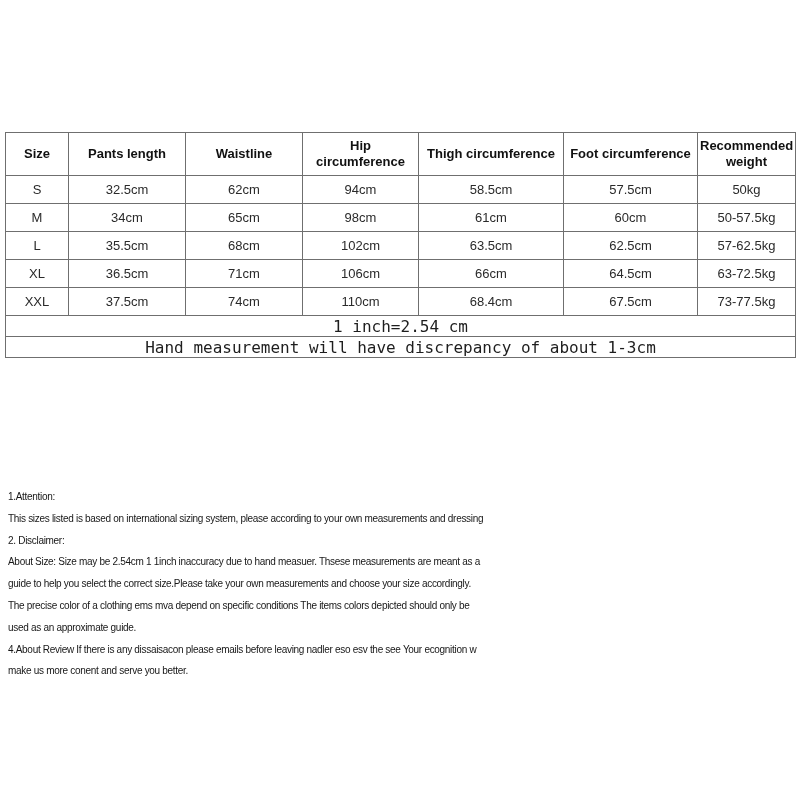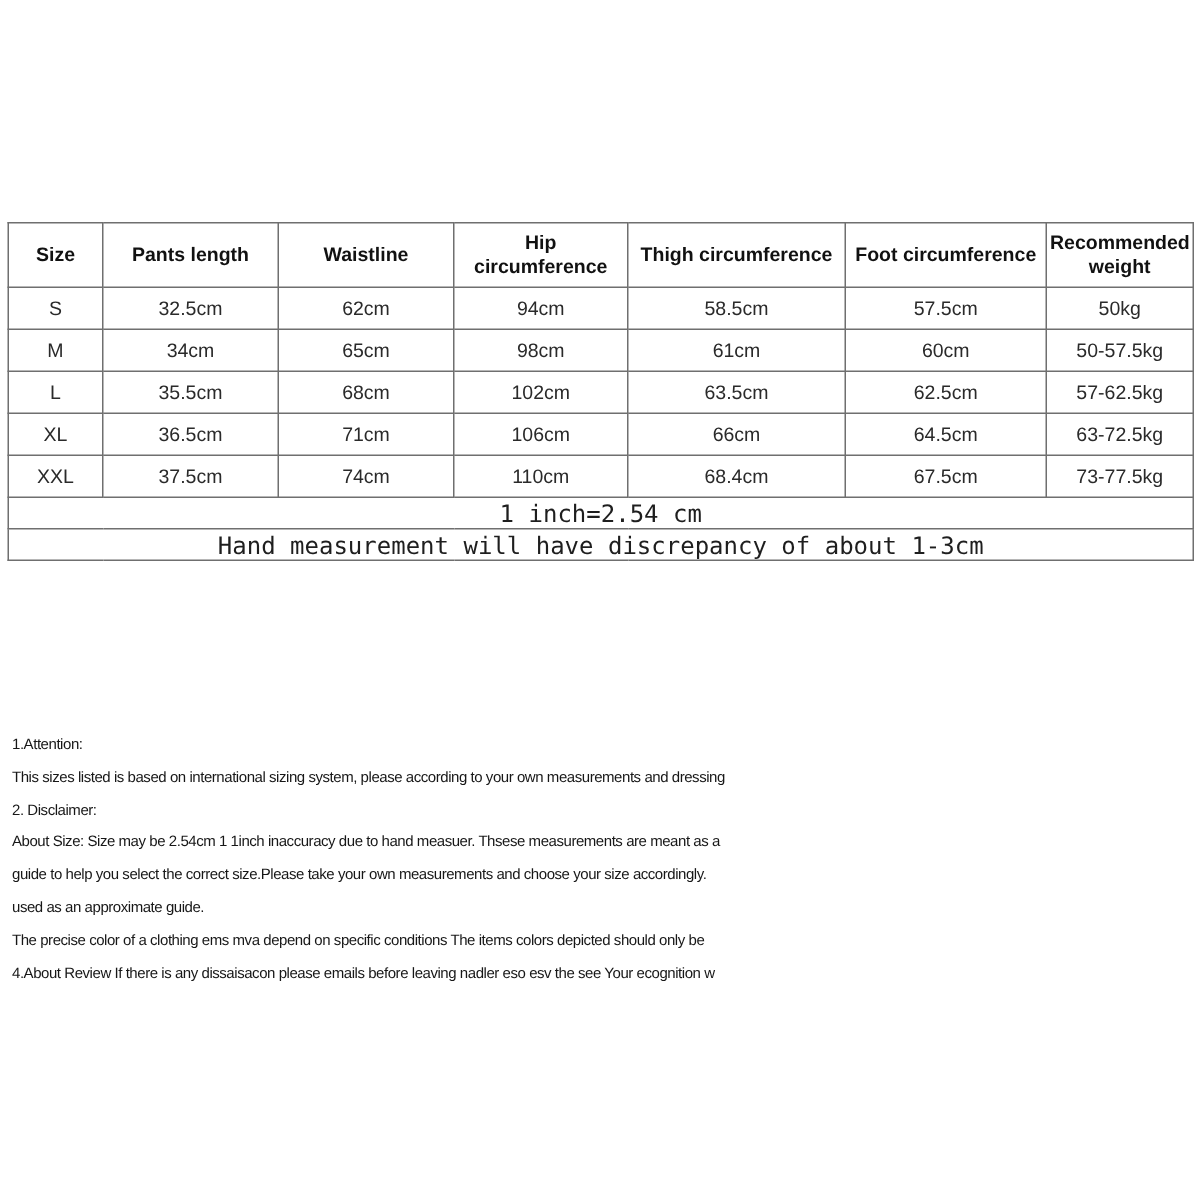--- a/index.html
+++ b/index.html
@@ -13,21 +13,21 @@
     height: 800px;
     overflow: hidden;
     font-family: "Liberation Sans", sans-serif;
     color: #1c1c1c;
   }
 
   
   .size-table {
     position: absolute;
     left: 5px;
-    top: 148px;
+    top: 132px;
     width: 790px;
     border-collapse: collapse;
     table-layout: fixed;
     border-radius: 30px;
   }
   .size-table th,
   .size-table td {
     border: 1px solid #6f6f6f;
     text-align: center;
     vertical-align: middle;
@@ -148,16 +148,17 @@
       </tr>
     </tbody>
 </table>
 
 <div class="notes" id="notes">
     <div class="note-line">1.Attention:</div>
     <div class="note-line">This sizes listed is based on international sizing system, please according to your own measurements and dressing</div>
     <div class="note-line">2. Disclaimer:</div>
     <div class="note-line">About Size: Size may be 2.54cm 1 1inch inaccuracy due to hand measuer. Thsese measurements are meant as a</div>
     <div class="note-line">guide to help you select the correct size.Please take your own measurements and choose your size accordingly.</div>
+    <div class="note-line">The precise color of a clothing ems mva depend on specific conditions The items colors depicted should only be</div>
     <div class="note-line">used as an approximate guide.</div>
-    <div class="note-line">The precise color of a clothing ems mva depend on specific conditions The items colors depicted should only be</div>
     <div class="note-line">4.About Review If there is any dissaisacon please emails before leaving nadler eso esv the see Your ecognition w</div>
+    <div class="note-line">make us more conent and serve you better.</div>
   </div>
 
 </body></html>

